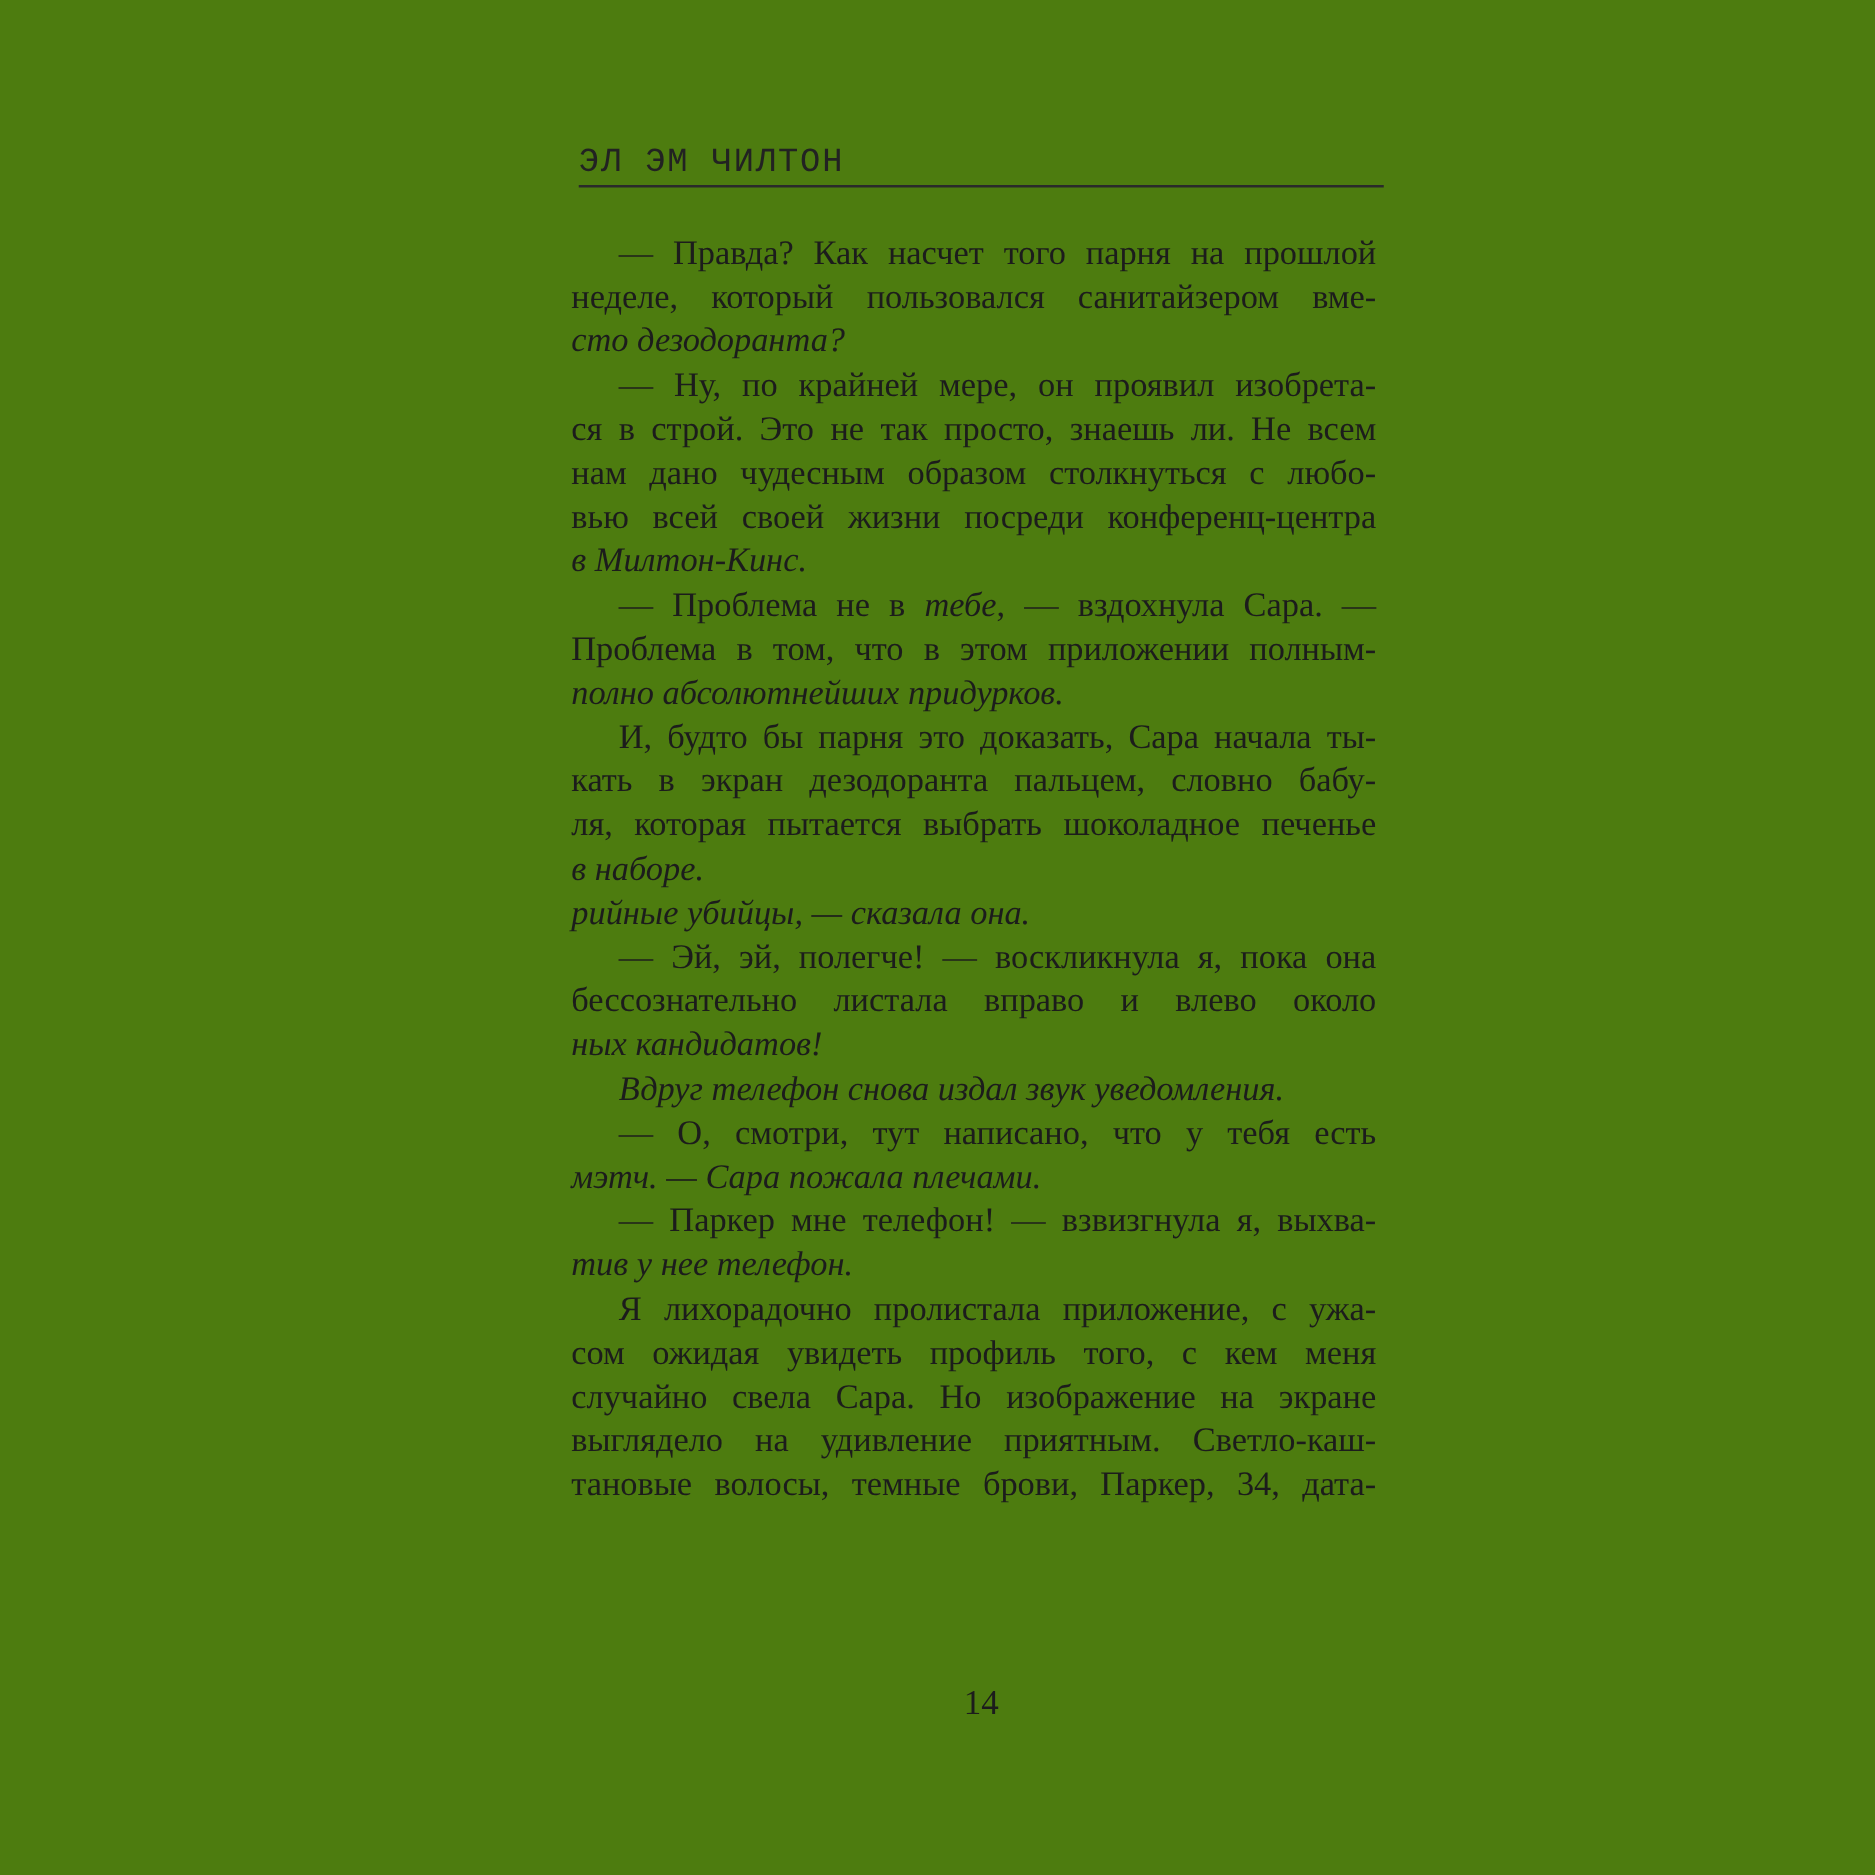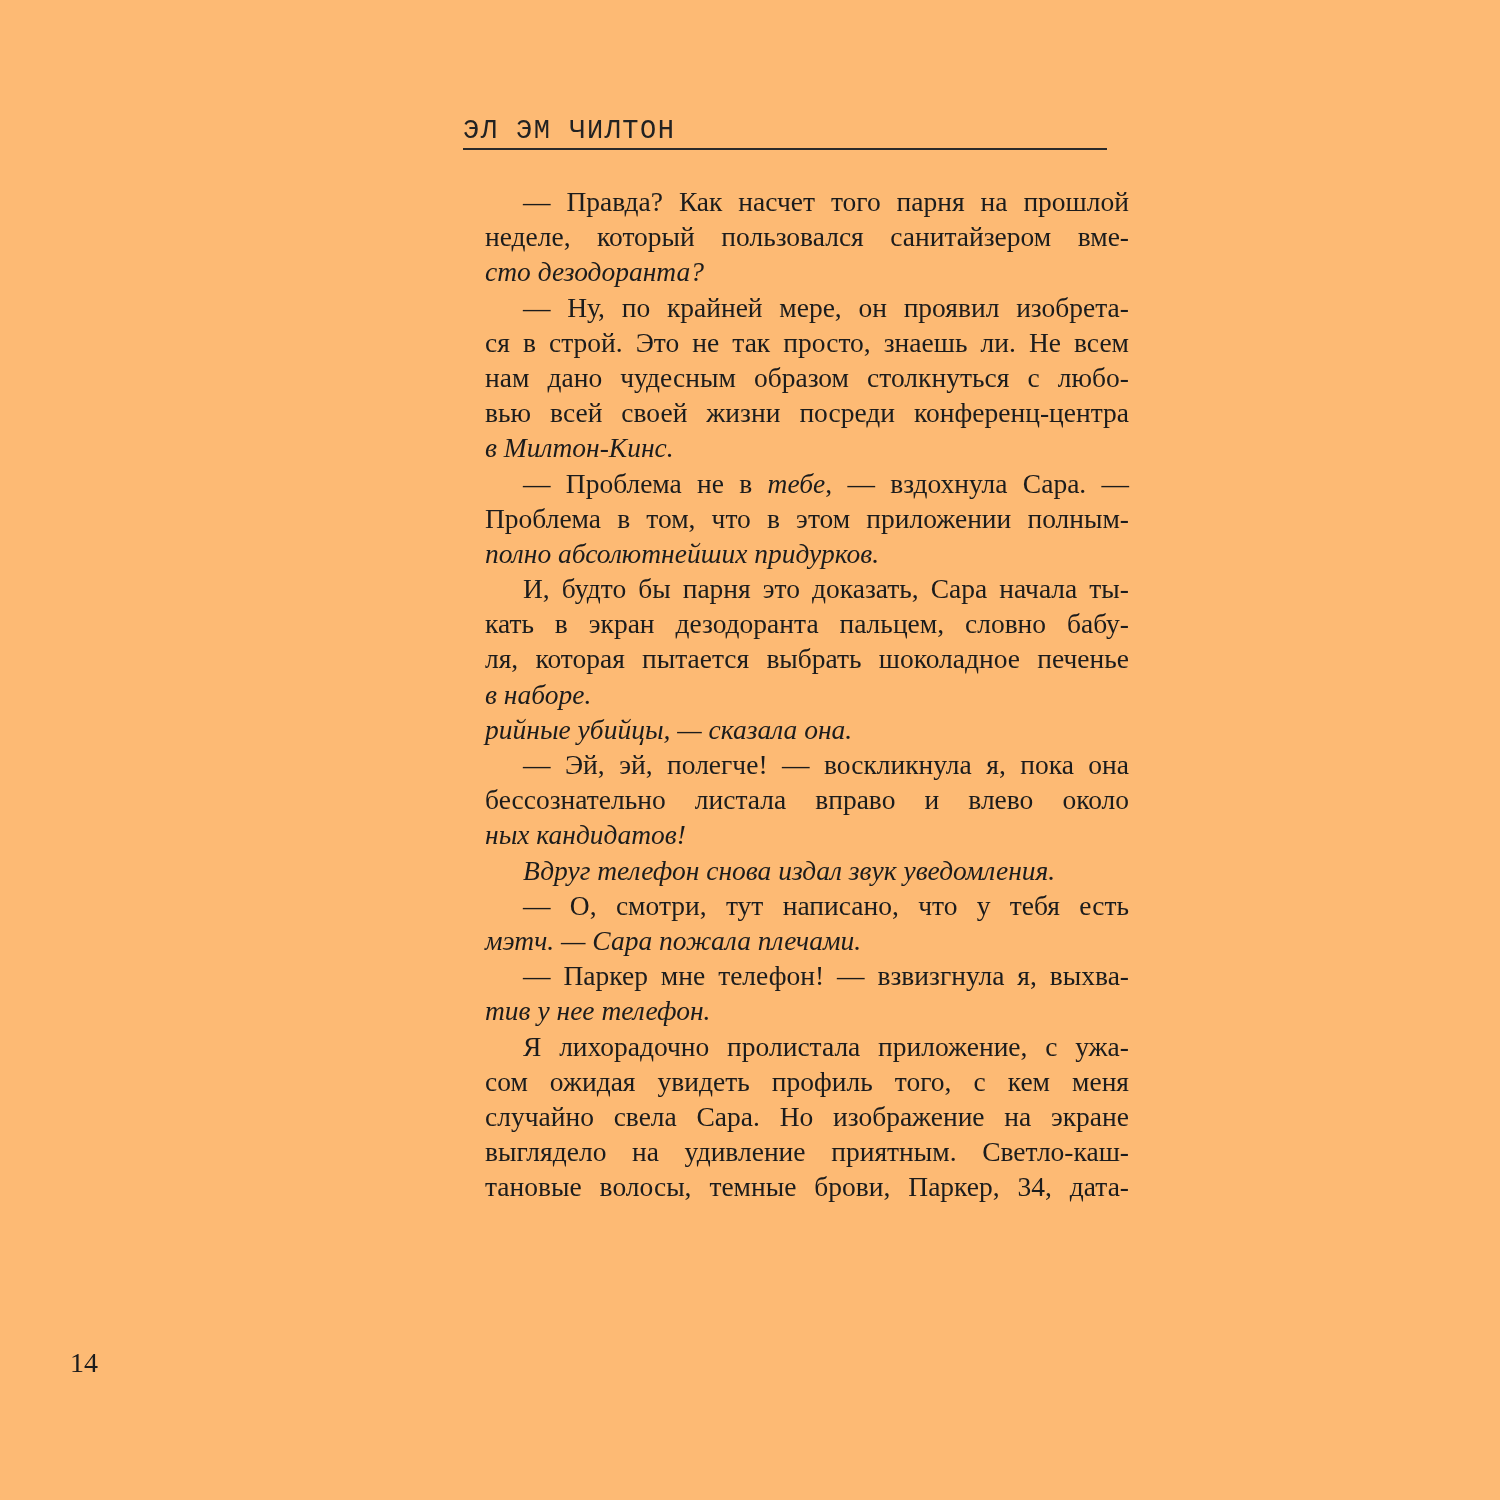--- a/index.html
+++ b/index.html
@@ -11,21 +11,21 @@
     width: 1500px;
     height: 1500px;
     position: relative;
     overflow: hidden;
     color: #1e1e1e;
   }
   .page {
     position: absolute;
     left: 0; top: 0;
     width: 1500px; height: 1500px;
-    background: #fdba74;
+    background: #4d7c0f;
   }
   .running-head {
     position: absolute;
     left: 463px;
     top: 114px;
     width: 644px;
     height: 34px;
     border-bottom: 2px solid #2a2a2a;
   }
   .running-head-text {
@@ -33,21 +33,21 @@
     left: 0;
     top: 2px;
     font-family: "Liberation Mono", "DejaVu Sans Mono", monospace;
     font-size: 27px;
     letter-spacing: 1.5px;
     color: #222;
     white-space: pre;
   }
   .body-text {
     position: absolute;
-    left: 485px;
+    left: 457px;
     top: 184px;
     width: 644px;
     font-family: "Liberation Serif", "DejaVu Serif", serif;
     font-size: 27.5px;
     line-height: 35.2px;
     color: #1c1c1c;
   }
   .line {
     display: block;
     height: 35.2px;
@@ -65,21 +65,21 @@
     font-style: italic;
   }
   .line em {
     font-style: italic;
   }
   .page-number {
     position: absolute;
     left: 0;
     width: 1500px;
     top: 1347px;
-    text-align: left;
+    text-align: center;
     font-family: "Liberation Serif", "DejaVu Serif", serif;
     font-size: 28px;
     color: #1c1c1c;
     padding-left: 70px;
     box-sizing: border-box;
   }
 </style>
 </head>
 <body>
 

